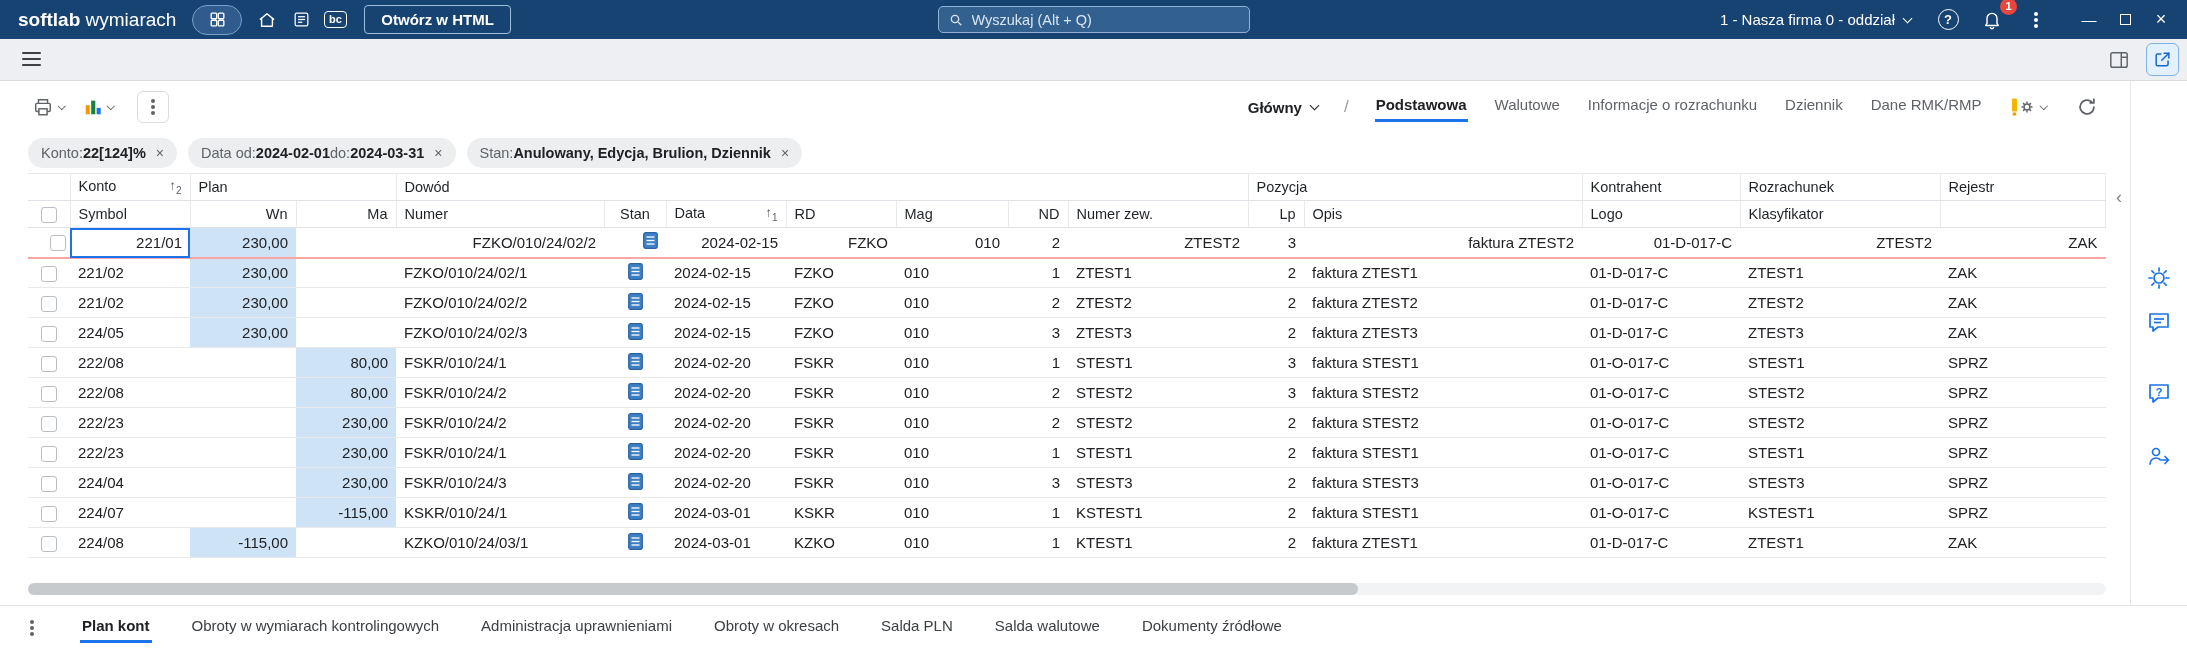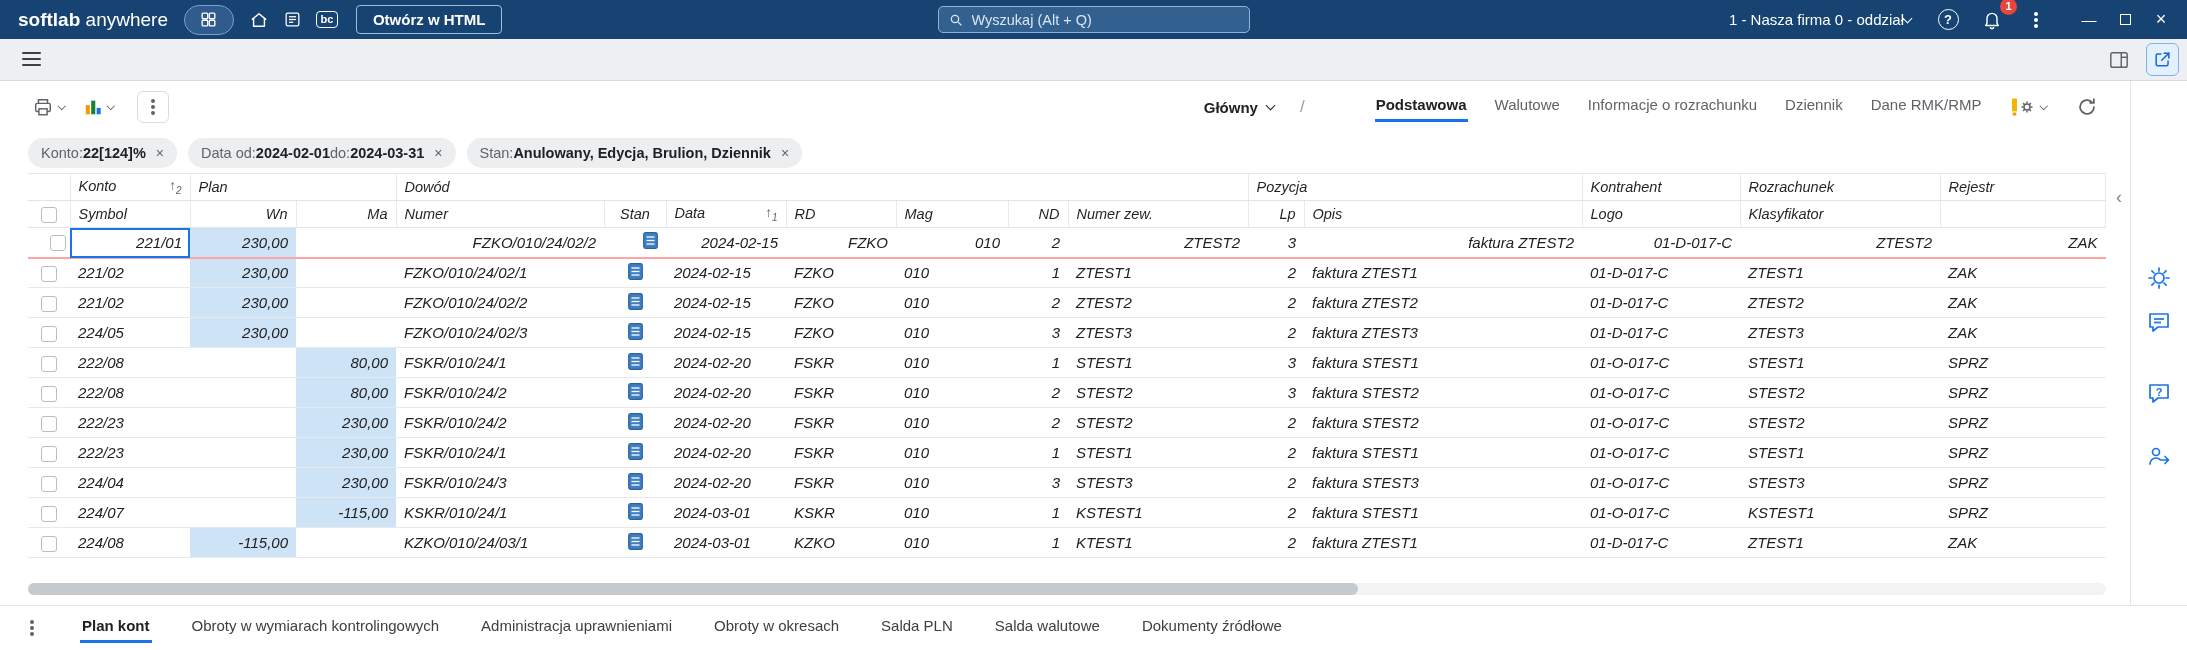--- a/index.html
+++ b/index.html
@@ -12,21 +12,21 @@
   .logo { font-size:19px; margin:0 16px 0 10px; white-space:nowrap; }
   .logo b { font-weight:700; }
   .top-icon-btn { height:30px; min-width:34px; display:flex; align-items:center; justify-content:center; background:transparent; border:none; color:#fff; cursor:pointer; }
   .top-icon-btn.pill { min-width:50px; background:#2f5c8c; border:1px solid #7ba1c8; border-radius:15px; margin-right:8px; }
   .bc-badge { font-size:11px; border:1.5px solid #fff; border-radius:4px; padding:1px 4px; font-weight:700; line-height:1.2; }
   .outline-btn { margin-left:12px; background:transparent; border:1px solid #9fbedc; color:#fff; font-size:15px; font-weight:700; padding:5px 16px; border-radius:4px; cursor:pointer; font-family:inherit; white-space:nowrap; }
   .search-wrap { position:absolute; left:50%; transform:translateX(-50%); width:312px; height:27px; background:#33618f; border:1px solid #8fb2d6; border-radius:5px; display:flex; align-items:center; padding:0 9px; gap:8px; }
   .search-wrap input { background:transparent; border:none; outline:none; color:#fff; font-size:14.5px; width:100%; font-family:inherit; }
   .search-wrap input::placeholder { color:#d9e6f4; }
   .topbar-right { margin-left:auto; display:flex; align-items:center; gap:4px; }
-  .company { display:flex; align-items:center; font-size:15px; margin-right:16px; cursor:pointer; white-space:nowrap; }
+  .company { display:flex; align-items:center; gap:9px; font-size:15px; margin-right:16px; cursor:pointer; white-space:nowrap; }
   .chev { width:7px; height:7px; border-right:1.7px solid currentColor; border-bottom:1.7px solid currentColor; transform:rotate(45deg); display:inline-block; margin-top:-3px; }
   .help-circle { width:21px; height:21px; border:1.6px solid #fff; border-radius:50%; display:flex; align-items:center; justify-content:center; font-size:13px; font-weight:700; }
   .bell-wrap { position:relative; margin:0 6px; }
   .badge { position:absolute; top:-7px; right:-8px; background:#e8453c; color:#fff; min-width:17px; height:17px; border-radius:9px; font-size:11px; display:flex; align-items:center; justify-content:center; padding:0 3px; font-weight:700; }
   .dots { width:4px; height:4px; border-radius:50%; background:currentColor; box-shadow:0 -6px 0 currentColor, 0 6px 0 currentColor; display:inline-block; }
   .win-controls { display:flex; margin-left:14px; }
   .win-btn { width:36px; height:32px; display:flex; align-items:center; justify-content:center; color:#fff; font-size:15px; background:transparent; border:none; cursor:pointer; }
   .max-glyph { width:11px; height:11px; border:1.6px solid #fff; display:inline-block; }
 
   
@@ -50,36 +50,36 @@
 
   
   .toolbar { height:52px; display:flex; align-items:center; padding:0 28px; flex:0 0 auto; }
   .tool-btn { display:flex; align-items:center; gap:5px; background:none; border:none; cursor:pointer; color:#5f6368; padding:4px; }
   .tool-btn + .tool-btn { margin-left:10px; }
   .tool-btn .chev { width:5.5px; height:5.5px; }
   .kebab-box { width:32px; height:32px; border:1px solid #dadce0; border-radius:6px; display:flex; align-items:center; justify-content:center; color:#5f6368; background:#fff; cursor:pointer; margin-left:20px; }
   .toolbar-right { margin-left:auto; display:flex; align-items:center; gap:26px; }
   .view-selector { display:flex; align-items:center; gap:9px; font-weight:700; font-size:15px; cursor:pointer; background:none; border:none; font-family:inherit; color:#202124; }
   .slash { color:#9aa0a6; font-size:17px; }
-  .vtabs { display:flex; align-items:center; gap:26px;margin-left:44px; }
+  .vtabs { display:flex; align-items:center; gap:26px; }
   .vtab { background:none; border:none; font-family:inherit; font-size:15px; color:#5f6368; cursor:pointer; padding:3px 1px 6px; border-bottom:3px solid transparent; white-space:nowrap; }
   .vtab.active { color:#202124; font-weight:700; border-bottom-color:#1a73e8; }
   .gear-btn { display:flex; align-items:center; gap:5px; background:none; border:none; cursor:pointer; color:#5f6368; }
   .gear-btn .chev { width:5.5px; height:5.5px; }
 
   
   .filter-row { height:40px; display:flex; align-items:center; gap:11px; padding:0 28px; flex:0 0 auto; }
   .chip { background:#eceef0; border-radius:15px; height:30px; display:flex; align-items:center; padding:0 13px; font-size:14.5px; cursor:default; white-space:nowrap; }
   .chip .lab { color:#5f6368; }
   .chip .val { color:#202124; font-weight:700; }
   .chip .x { margin-left:10px; color:#5f6368; font-size:14px; cursor:pointer; line-height:1; }
 
   
   .table-zone { flex:1; position:relative; margin:0 24px 0 28px; min-height:0; }
-  table { border-collapse:collapse; width:100%; table-layout:fixed;font-style:italic; }
+  table { border-collapse:collapse; width:100%; table-layout:fixed; }
   thead th { height:27px; font-weight:400; font-size:14.5px; color:#1f2327; text-align:left; padding:0 8px; border-right:1px solid #e8eaed; border-bottom:1px solid #dfe2e6; background:#fff; white-space:nowrap; overflow:hidden; }
   thead tr.grp th { border-top:1px solid #e4e6e9; }
   tbody td { height:30px; padding:0 8px; font-size:15px; border-bottom:1px solid #e7e9eb; white-space:nowrap; overflow:hidden; background:#fff; }
   th.al-right, td.al-right { text-align:right; }
   th.al-center, td.al-center { text-align:center; }
   td.amt { background:#cfe3f7; }
   tr.current td { border-bottom:2px solid #fca5a5;text-align:right; }
   td.sel { outline:2px solid #1a73e8; outline-offset:-2px; }
   .cb { width:16px; height:16px; border:1.5px solid #b9bec4; border-radius:3px; display:inline-block; background:#fff; vertical-align:middle; cursor:pointer; }
   .cb-col { text-align:center; padding:0 4px; }
@@ -96,21 +96,21 @@
   .bottom-kebab { color:#5f6368; background:none; border:none; cursor:pointer; display:flex; align-items:center; justify-content:center; width:20px; height:20px; }
   .btab { background:none; border:none; font-family:inherit; font-size:15px; color:#3c4043; cursor:pointer; padding:3px 2px 6px; border-bottom:3px solid transparent; white-space:nowrap; }
   .btab.active { font-weight:700; color:#202124; border-bottom-color:#1a73e8; }
 </style>
 </head>
 <body>
 
 <div class="app">
 
   <header class="topbar">
-    <span class="logo"><b>softlab</b><span> anywhere</span></span>
+    <span class="logo"><b>softlab</b><span> wymiarach</span></span>
 
     <button class="top-icon-btn pill">
       <span style="display:flex">
         <svg width="19" height="19" viewBox="0 0 24 24" fill="none" stroke="#fff" stroke-width="1.7">
             <rect x="4" y="4" width="7" height="7" rx="1.2"></rect>
             <rect x="13" y="4" width="7" height="7" rx="1.2"></rect>
             <rect x="4" y="13" width="7" height="7" rx="1.2"></rect>
             <rect x="13" y="13" width="7" height="7" rx="1.2"></rect>
           </svg>
       </span>

